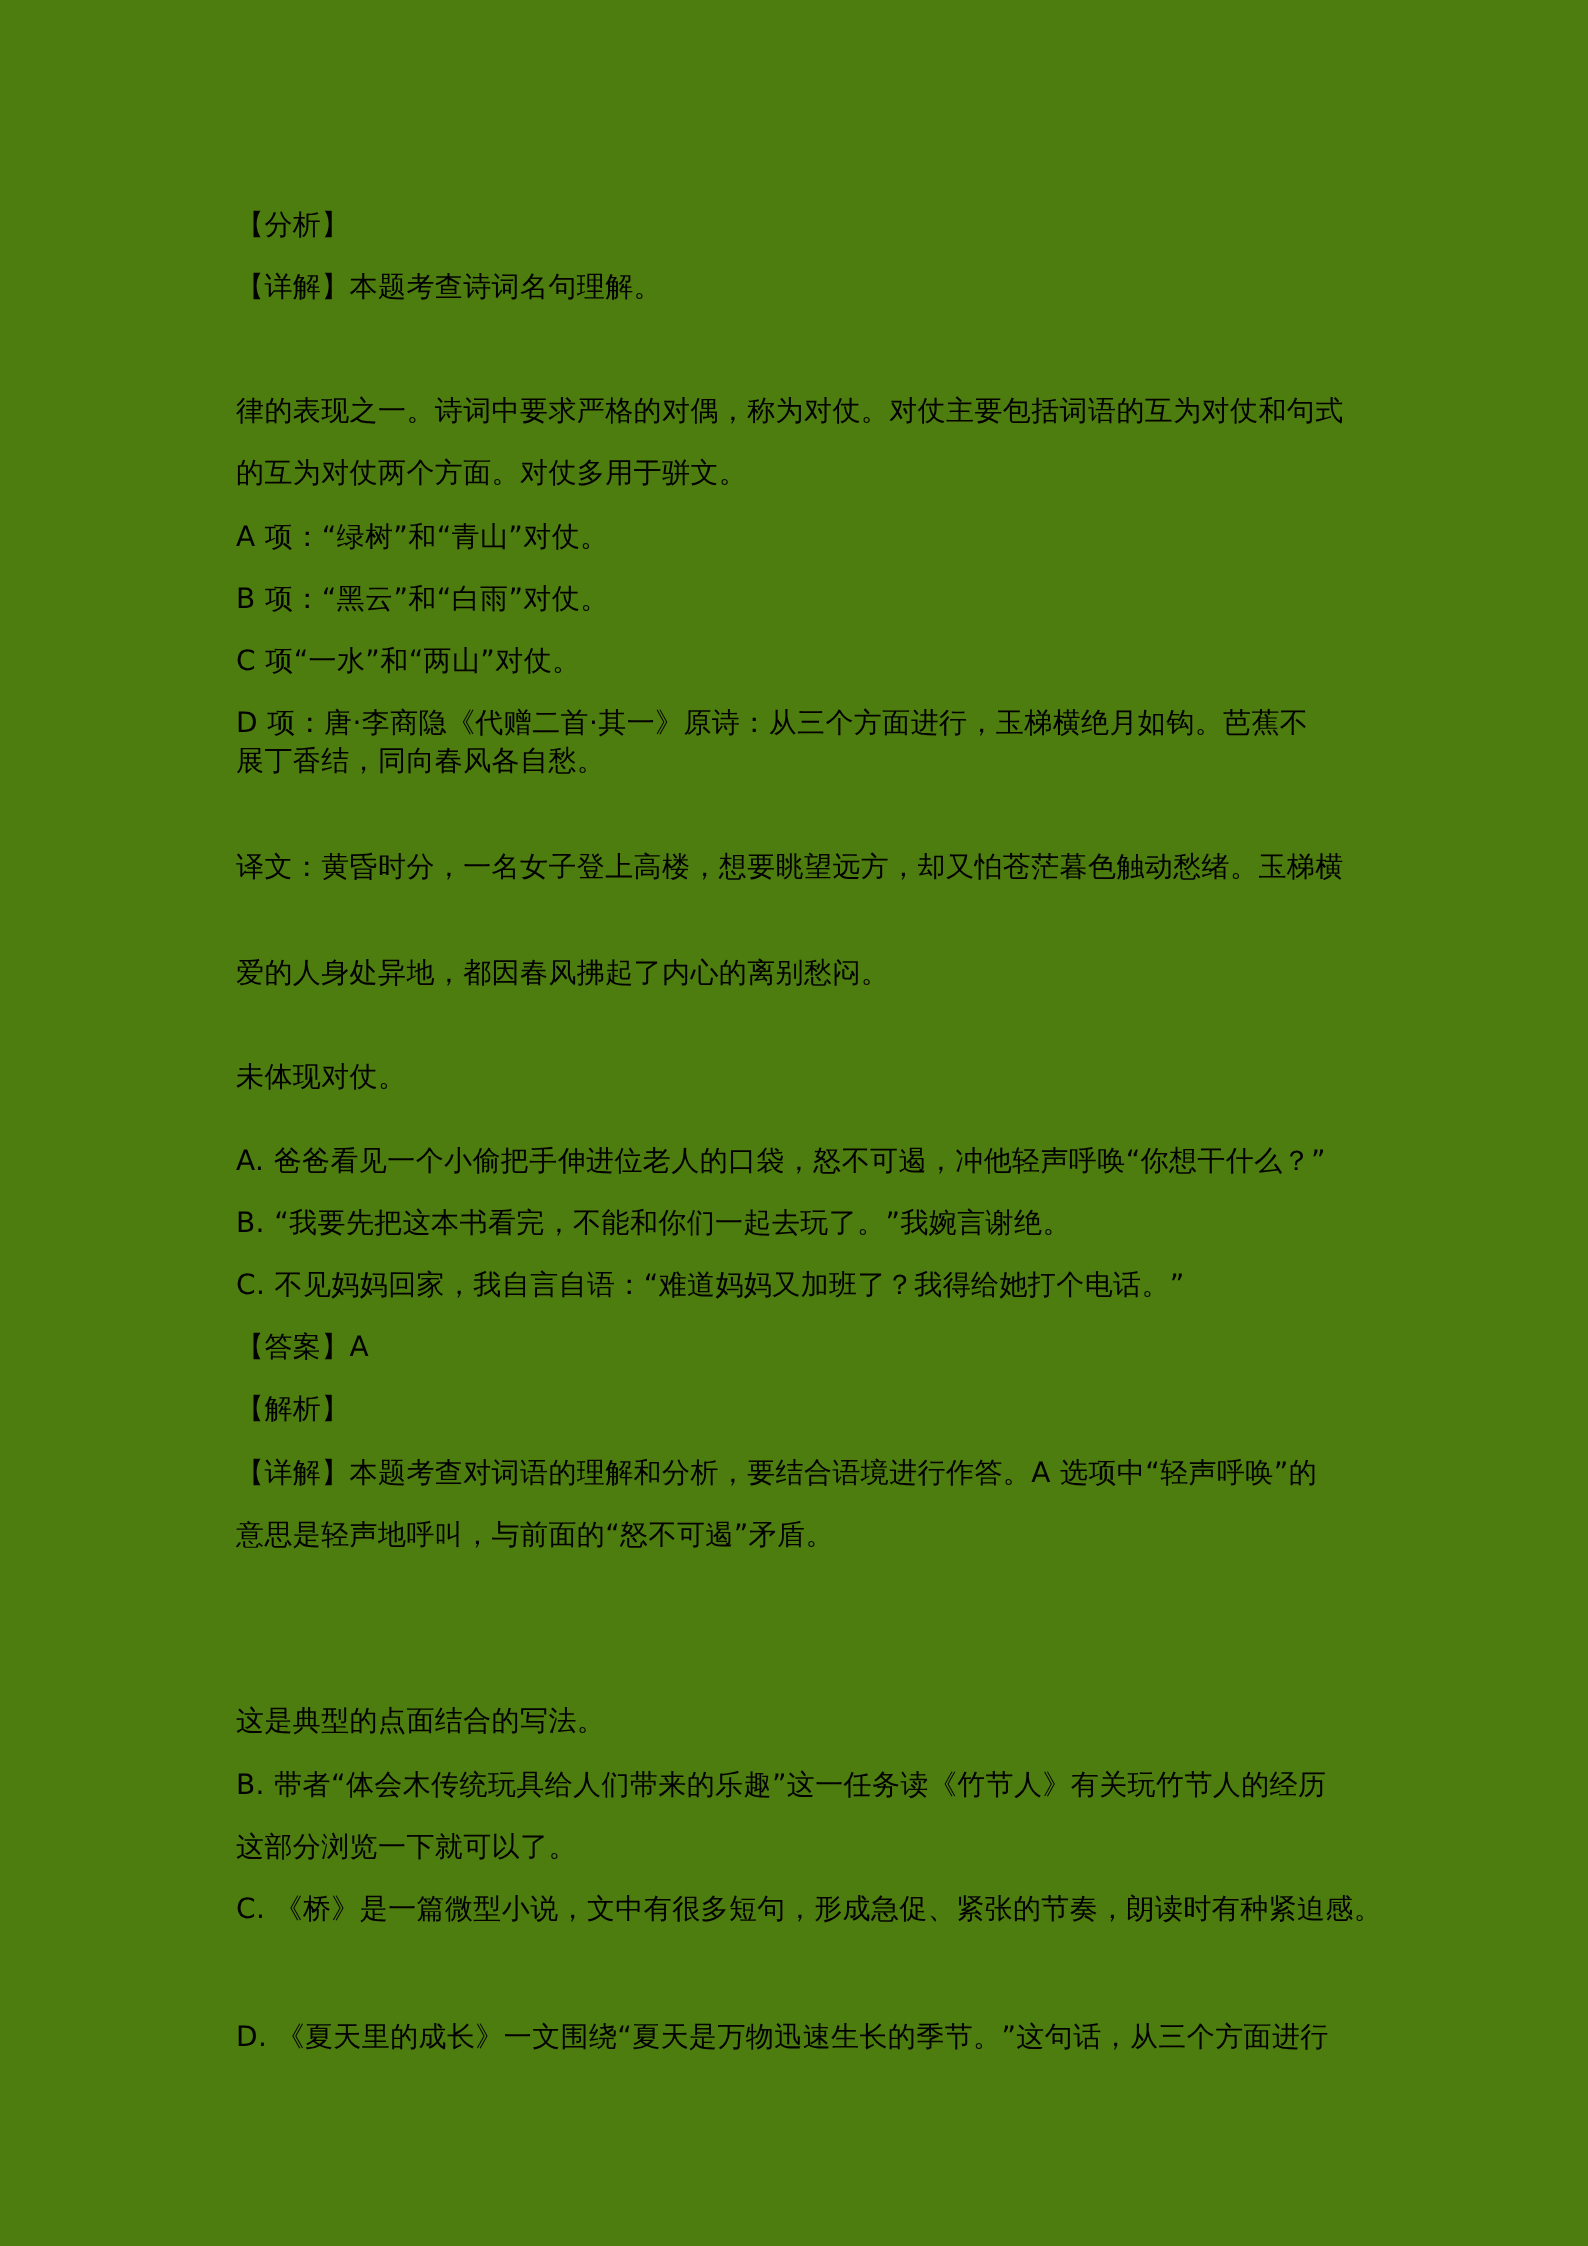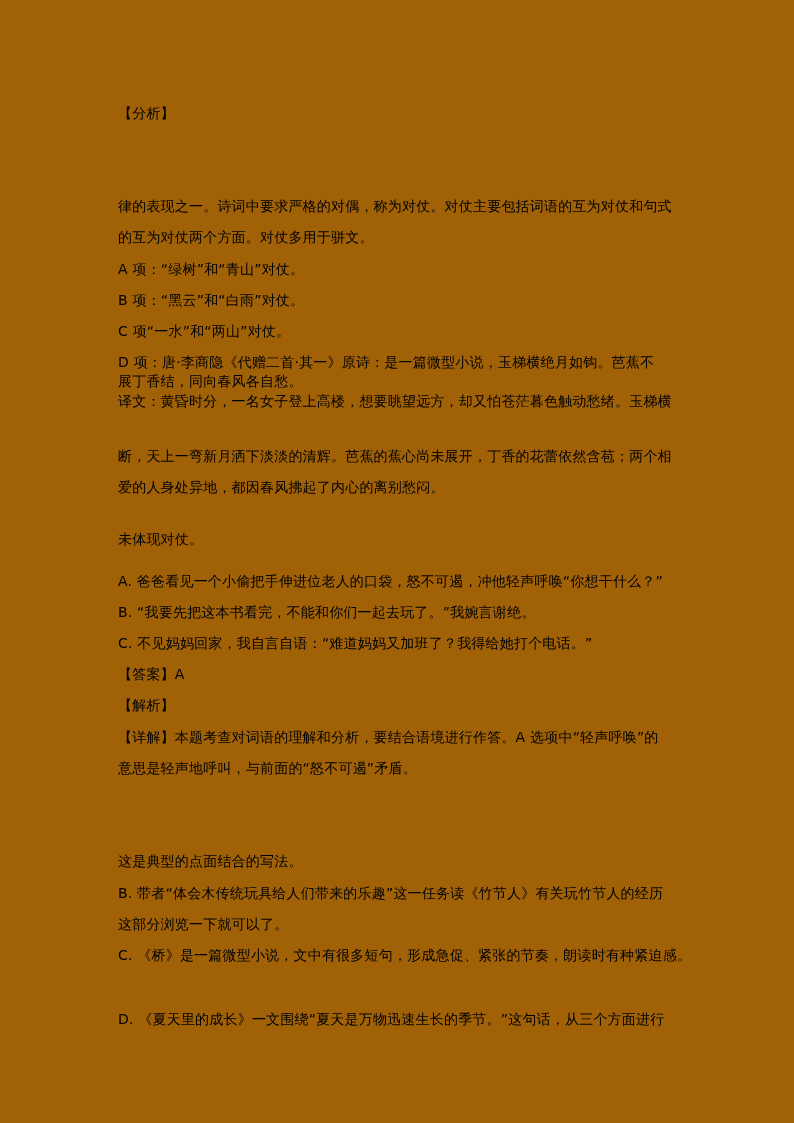--- a/index.html
+++ b/index.html
@@ -1,34 +1,34 @@
 <!DOCTYPE html>
 <html><head>
   <meta charset="utf-8">
   <style>
     html, body { margin: 0; padding: 0; background: #ffffff; }
     body { width: 794px; height: 1123px; position: relative; overflow: hidden;
            font-family: "DejaVu Sans", "Liberation Sans", sans-serif; color: #000; }
-    .page { position: absolute; left: 0; top: 0; width: 794px; height: 1123px; background: #a16207; }
+    .page { position: absolute; left: 0; top: 0; width: 794px; height: 1123px; background: #4d7c0f; }
     .line { position: absolute; left: 118px; font-size: 14px; line-height: 18px; white-space: nowrap; letter-spacing: 0.2px; }
   </style>
 </head>
 <body>
 
 <div class="page">
   <div class="line" style="top:104px">【分析】</div>
+  <div class="line" style="top:135px">【详解】本题考查诗词名句理解。</div>
   <div class="line" style="top:197px">律的表现之一。诗词中要求严格的对偶，称为对仗。对仗主要包括词语的互为对仗和句式</div>
   <div class="line" style="top:228px">的互为对仗两个方面。对仗多用于骈文。</div>
   <div class="line" style="top:260px">A 项：“绿树”和“青山”对仗。</div>
   <div class="line" style="top:291px">B 项：“黑云”和“白雨”对仗。</div>
   <div class="line" style="top:322px">C 项“一水”和“两山”对仗。</div>
-  <div class="line" style="top:353px">D 项：唐·李商隐《代赠二首·其一》原诗：是一篇微型小说，玉梯横绝月如钩。芭蕉不</div>
+  <div class="line" style="top:353px">D 项：唐·李商隐《代赠二首·其一》原诗：从三个方面进行，玉梯横绝月如钩。芭蕉不</div>
   <div class="line" style="top:372px">展丁香结，同向春风各自愁。</div>
-  <div class="line" style="top:392px">译文：黄昏时分，一名女子登上高楼，想要眺望远方，却又怕苍茫暮色触动愁绪。玉梯横</div>
-  <div class="line" style="top:447px">断，天上一弯新月洒下淡淡的清辉。芭蕉的蕉心尚未展开，丁香的花蕾依然含苞；两个相</div>
+  <div class="line" style="top:425px">译文：黄昏时分，一名女子登上高楼，想要眺望远方，却又怕苍茫暮色触动愁绪。玉梯横</div>
   <div class="line" style="top:478px">爱的人身处异地，都因春风拂起了内心的离别愁闷。</div>
   <div class="line" style="top:530px">未体现对仗。</div>
   <div class="line" style="top:572px">A. 爸爸看见一个小偷把手伸进位老人的口袋，怒不可遏，冲他轻声呼唤“你想干什么？”</div>
   <div class="line" style="top:603px">B. “我要先把这本书看完，不能和你们一起去玩了。”我婉言谢绝。</div>
   <div class="line" style="top:634px">C. 不见妈妈回家，我自言自语：“难道妈妈又加班了？我得给她打个电话。”</div>
   <div class="line" style="top:665px">【答案】A</div>
   <div class="line" style="top:696px">【解析】</div>
   <div class="line" style="top:759px">意思是轻声地呼叫，与前面的“怒不可遏”矛盾。</div>
   <div class="line" style="top:728px">【详解】本题考查对词语的理解和分析，要结合语境进行作答。A 选项中“轻声呼唤”的</div>
   <div class="line" style="top:852px">这是典型的点面结合的写法。</div>

